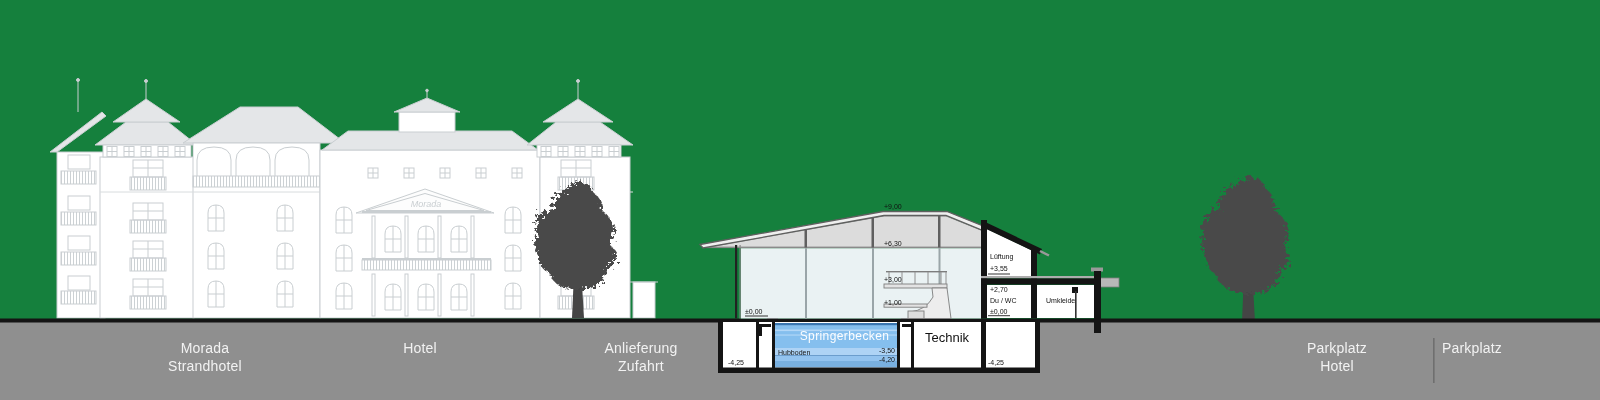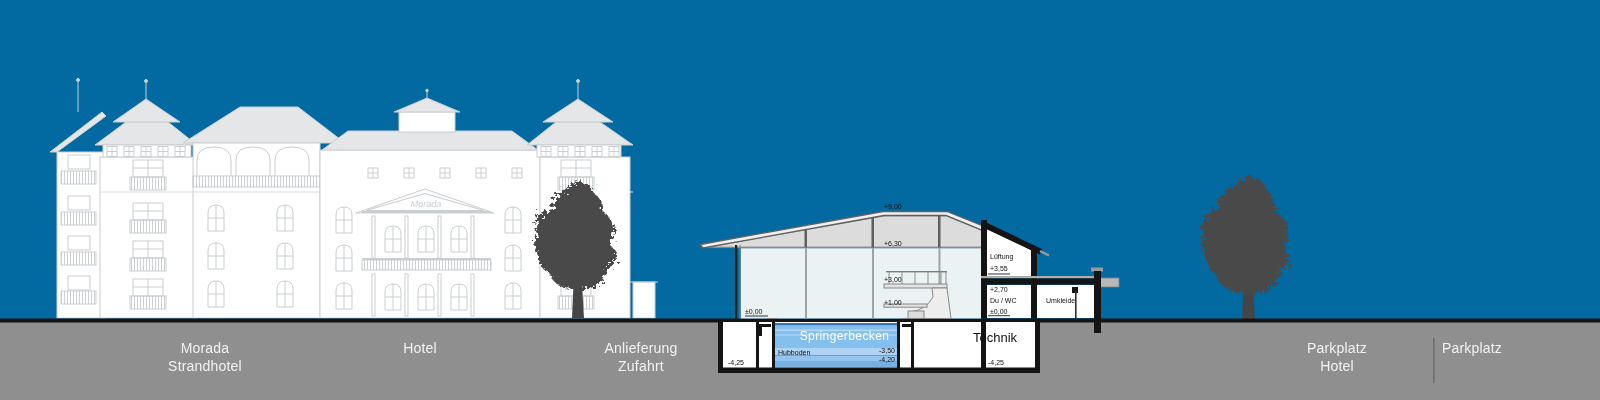--- a/index.html
+++ b/index.html
@@ -1,25 +1,25 @@
 <!DOCTYPE html>
 <html><head>
 <meta charset="utf-8">
 <style>
   html,body{margin:0;padding:0;background:#fff;}
-  #stage{position:relative;width:1600px;height:400px;background:#0369a1;overflow:hidden;
+  #stage{position:relative;width:1600px;height:400px;background:#15803d;overflow:hidden;
          font-family:"Liberation Sans",sans-serif;}
   #stage svg{position:absolute;left:0;top:0;}
   .glabel{position:absolute;color:#f2f2f2;font-size:14px;line-height:18px;text-align:center;
           width:160px;letter-spacing:.2px;}
   .lvl{position:absolute;font-size:7px;color:#111;white-space:nowrap;line-height:7px;}
   .pool-title{position:absolute;left:775px;top:330px;width:139px;text-align:center;
               color:#fbfdff;font-size:12px;line-height:13px;letter-spacing:.4px;}
   .room-title{position:absolute;left:912px;top:331px;width:70px;text-align:center;
-              color:#111;font-size:13px;line-height:14px;padding-left:48px;}
+              color:#111;font-size:13px;line-height:14px;}
   .r{text-align:right;}
 </style>
 </head>
 <body>
 
 <div id="stage">
 
 <svg width="1600" height="400" viewBox="0 0 1600 400">
   <defs>
     <pattern id="ht" width="3" height="8" patternUnits="userSpaceOnUse">

